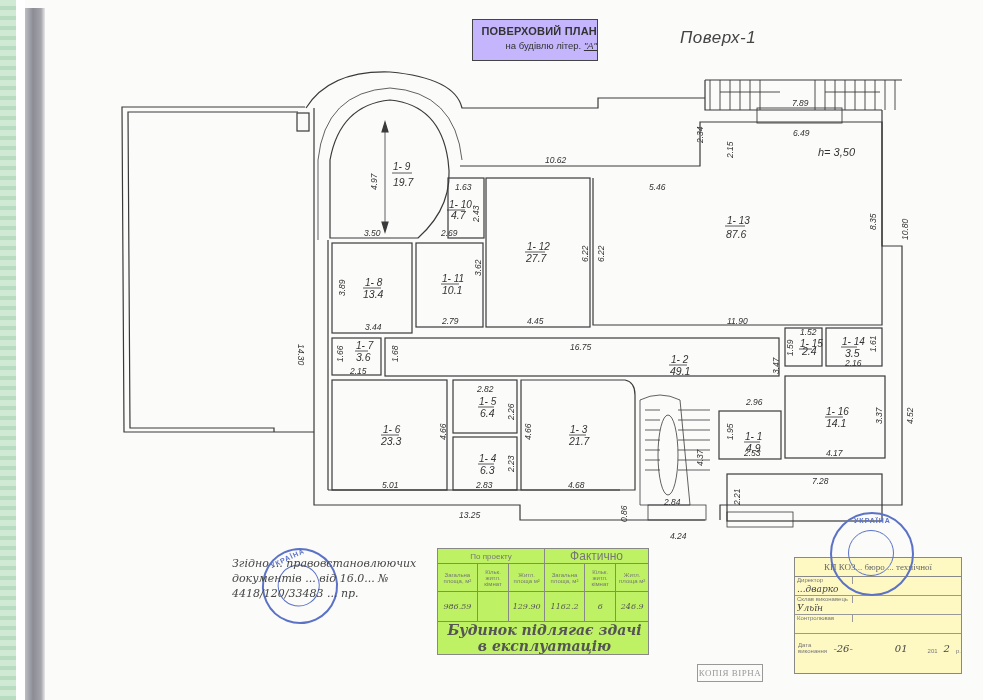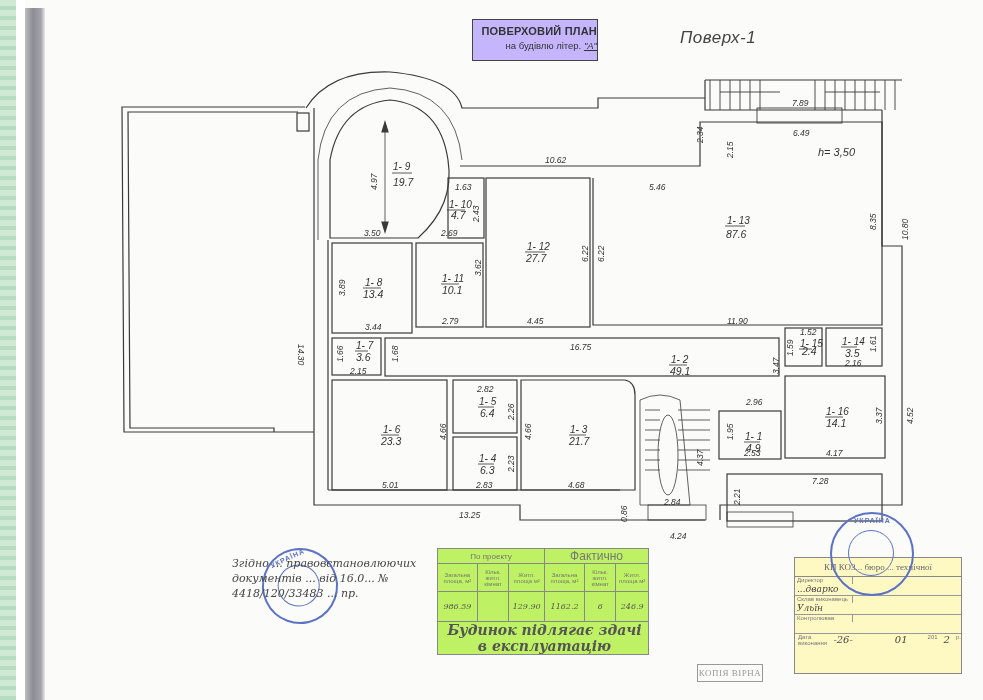--- a/index.html
+++ b/index.html
@@ -20,21 +20,21 @@
   .stamp-table{position:absolute;left:437px;top:548px;width:212px;height:104px;border:1px solid #777;border-collapse:collapse;font-size:6px;color:#777;background:#bef264;}
   .stamp-table td{border:1px solid #888;text-align:center;vertical-align:middle;padding:0;}
   .stamp-table .hand{font-family:"DejaVu Serif",serif;font-style:italic;font-size:8px;color:#555;}
   .stamp-table .sent{font-family:"DejaVu Serif",serif;font-style:italic;font-size:14px;color:#555;text-align:center;padding-left:3px;font-weight:bold;}
   .bti-box{position:absolute;left:794px;top:557px;width:166px;height:115px;border:1px solid #888;background:#fef9c3;font-size:6px;color:#777;}
   .bti-box .head{height:18px;border-bottom:1px solid #888;font-family:"Liberation Serif",serif;font-size:9px;text-align:center;line-height:18px;color:#666;}
   .bti-row{display:flex;height:18px;border-bottom:1px solid #999;flex-direction:column;}
   .bti-row .c1{width:55px;border-right:1px solid #999;padding-left:2px;line-height:1.1;display:flex;align-items:center;}
   .bti-row .c2{width:55px;border-right:1px solid #999;}
   .bti-row .c3{flex:1;font-family:"DejaVu Serif",serif;font-style:italic;font-size:9px;color:#444;display:flex;align-items:center;padding-left:2px;}
-  .bti-date{height:20px;display:flex;align-items:flex-start;padding-left:3px;gap:6px;}
+  .bti-date{height:20px;display:flex;align-items:flex-end;padding-left:3px;gap:6px;}
   .bti-date .hand{font-family:"DejaVu Serif",serif;font-style:italic;font-size:10px;color:#444;}
   .copy-stamp{position:absolute;left:697px;top:664px;width:64px;height:16px;border:1px solid #999;font-size:9px;color:#999;text-align:center;line-height:16px;letter-spacing:0.5px;font-family:Liberation Serif, serif;}
   .seal{position:absolute;border-radius:50%;border:2px solid #5b72c6;color:#5b72c6;}
   .seal-inner{position:absolute;border-radius:50%;border:1px solid #5b72c6;}
   .seal-text{position:absolute;font-size:7px;color:#5b72c6;font-weight:bold;letter-spacing:1px;}
   .note{position:absolute;left:232px;top:556px;width:200px;font-family:"DejaVu Serif",serif;font-style:italic;font-size:11px;color:#444;line-height:15px;}
 </style>
 </head>
 <body>
 

